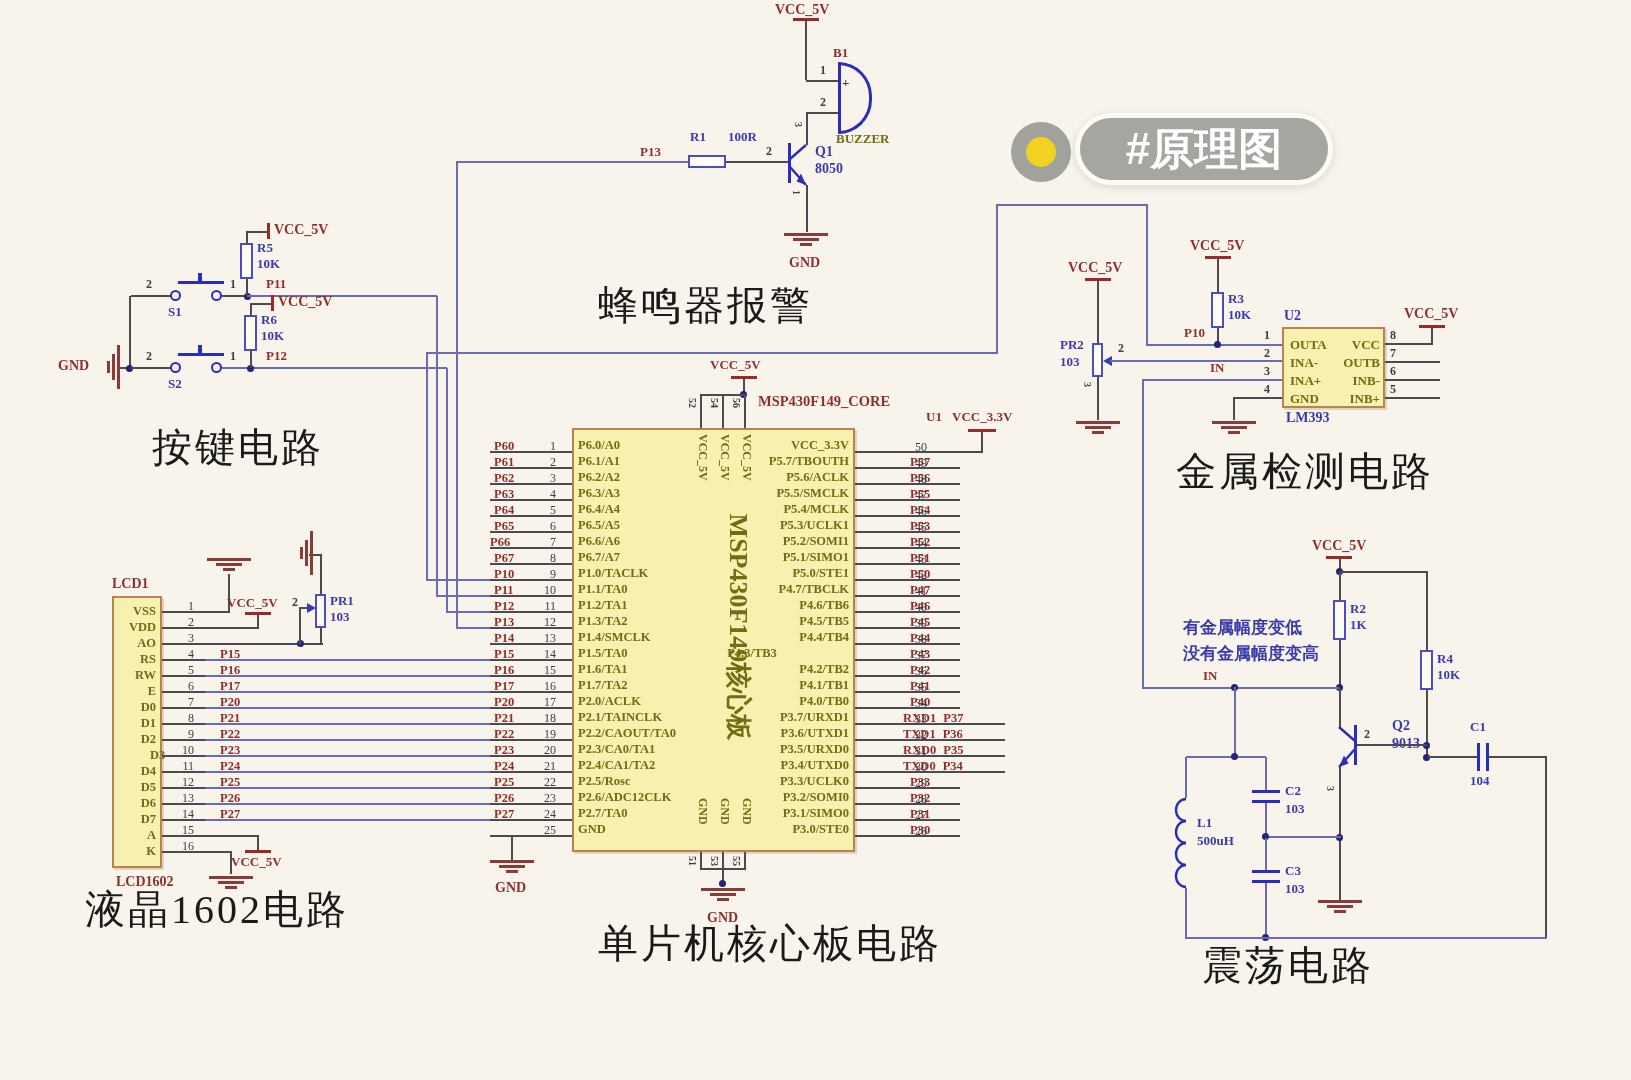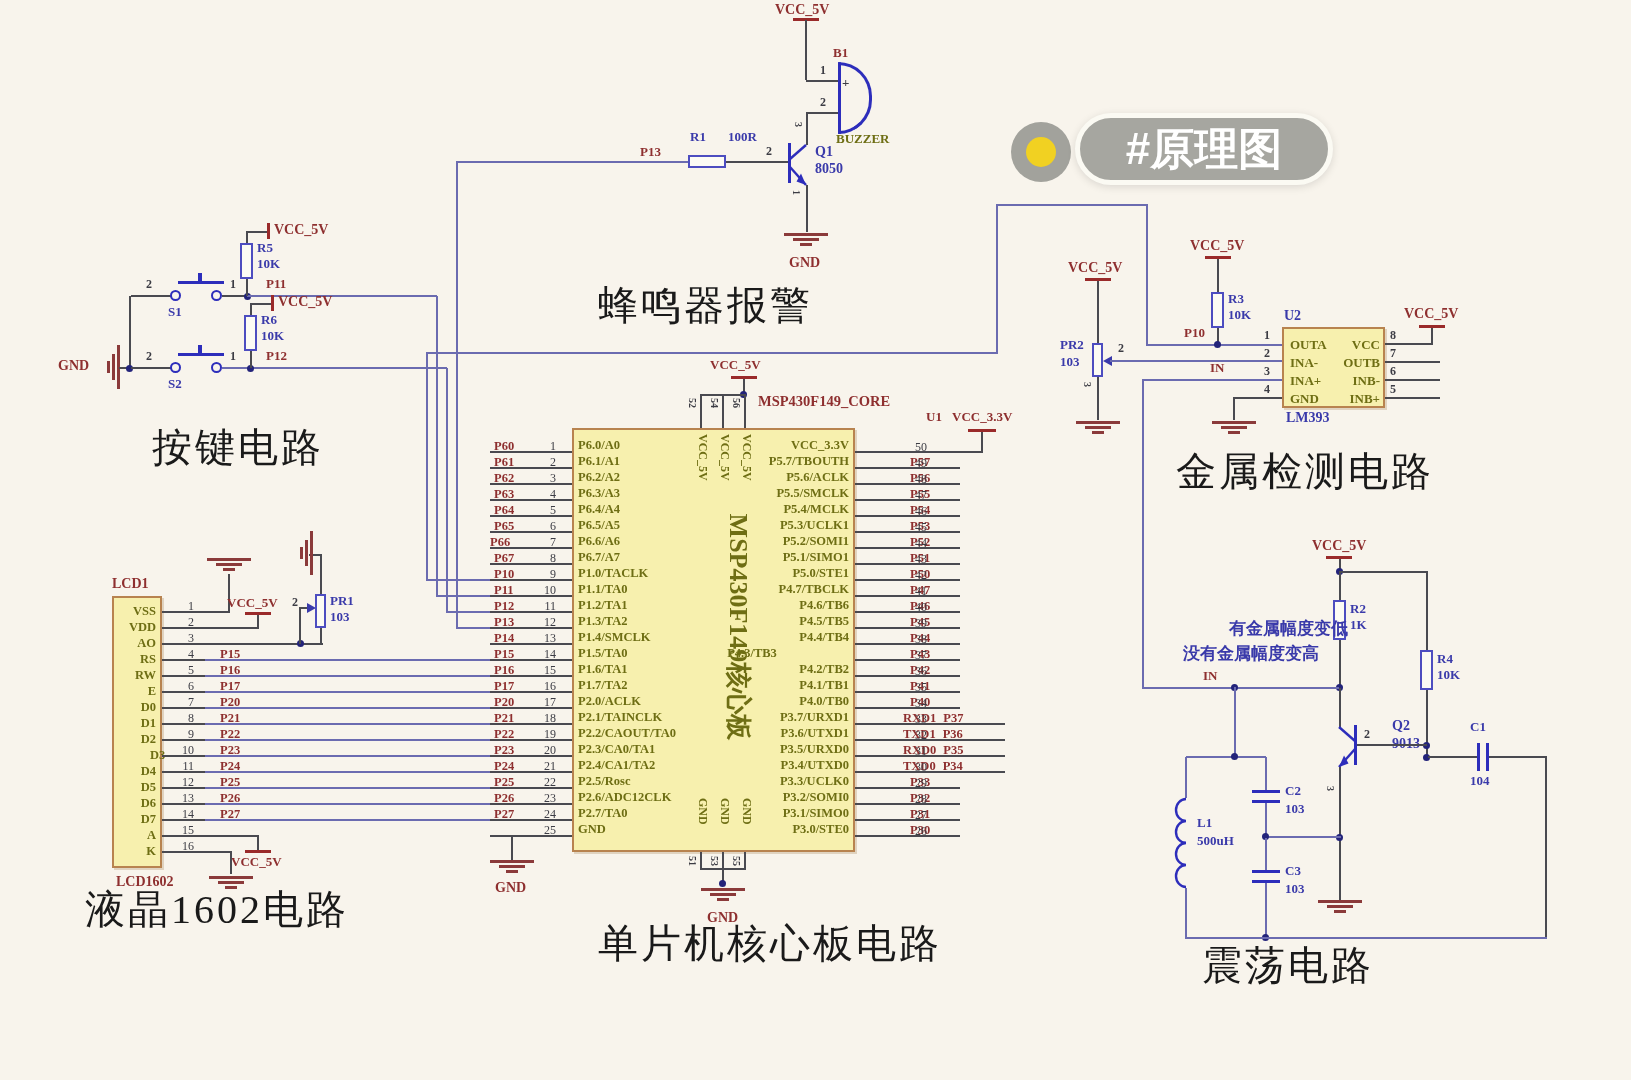--- a/index.html
+++ b/index.html
@@ -925,21 +925,21 @@
   <i class="vbar" style="left:1326px;top:556px;width:26px;"></i>
   <i class="wv" style="left:1339px;top:559px;height:14px;"></i>
   <i class="dot" style="left:1336px;top:568px;"></i>
   <i class="wh" style="left:1339px;top:571px;width:89px;"></i>
   <i class="wv" style="left:1339px;top:573px;height:27px;"></i>
   <i class="res" style="left:1333px;top:600px;width:13px;height:40px;"></i>
   <span class="lbl t-navy" style="left:1350px;top:602px;">R2</span>
   <span class="lbl t-navy" style="left:1350px;top:618px;">1K</span>
   <i class="wv" style="left:1339px;top:640px;height:48px;"></i>
   <i class="dot" style="left:1336px;top:684px;"></i>
-  <span class="lbl t-navy" style="left:1229px;top:620px;font-size:17px;">有金属幅度变低</span>
+  <span class="lbl t-navy" style="left:1183px;top:620px;font-size:17px;font-family:Liberation Mono, monospace;">有金属幅度变低</span>
   <span class="lbl t-navy" style="left:1183px;top:645px;font-size:17px;">没有金属幅度变高</span>
   <i class="wh blue" style="left:1143px;top:687px;width:196px;"></i>
   <span class="lbl t-red" style="left:1203px;top:669px;">IN</span>
   <i class="dot" style="left:1231px;top:684px;"></i>
   <i class="wv blue" style="left:1234px;top:687px;height:70px;"></i>
 
   <i class="res" style="left:1420px;top:650px;width:13px;height:40px;"></i>
   <span class="lbl t-navy" style="left:1437px;top:652px;">R4</span>
   <span class="lbl t-navy" style="left:1437px;top:668px;">10K</span>
   <i class="wv" style="left:1426px;top:573px;height:77px;"></i>

